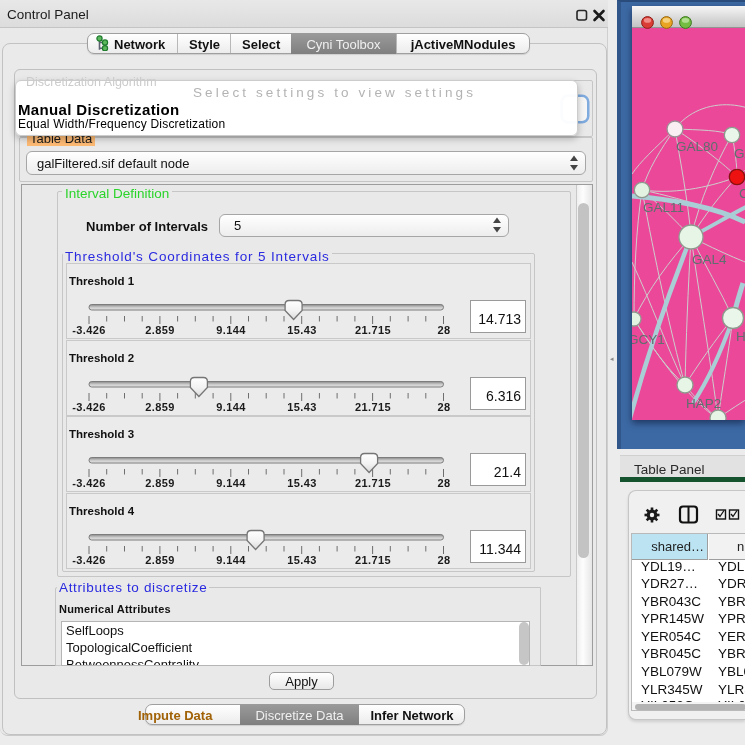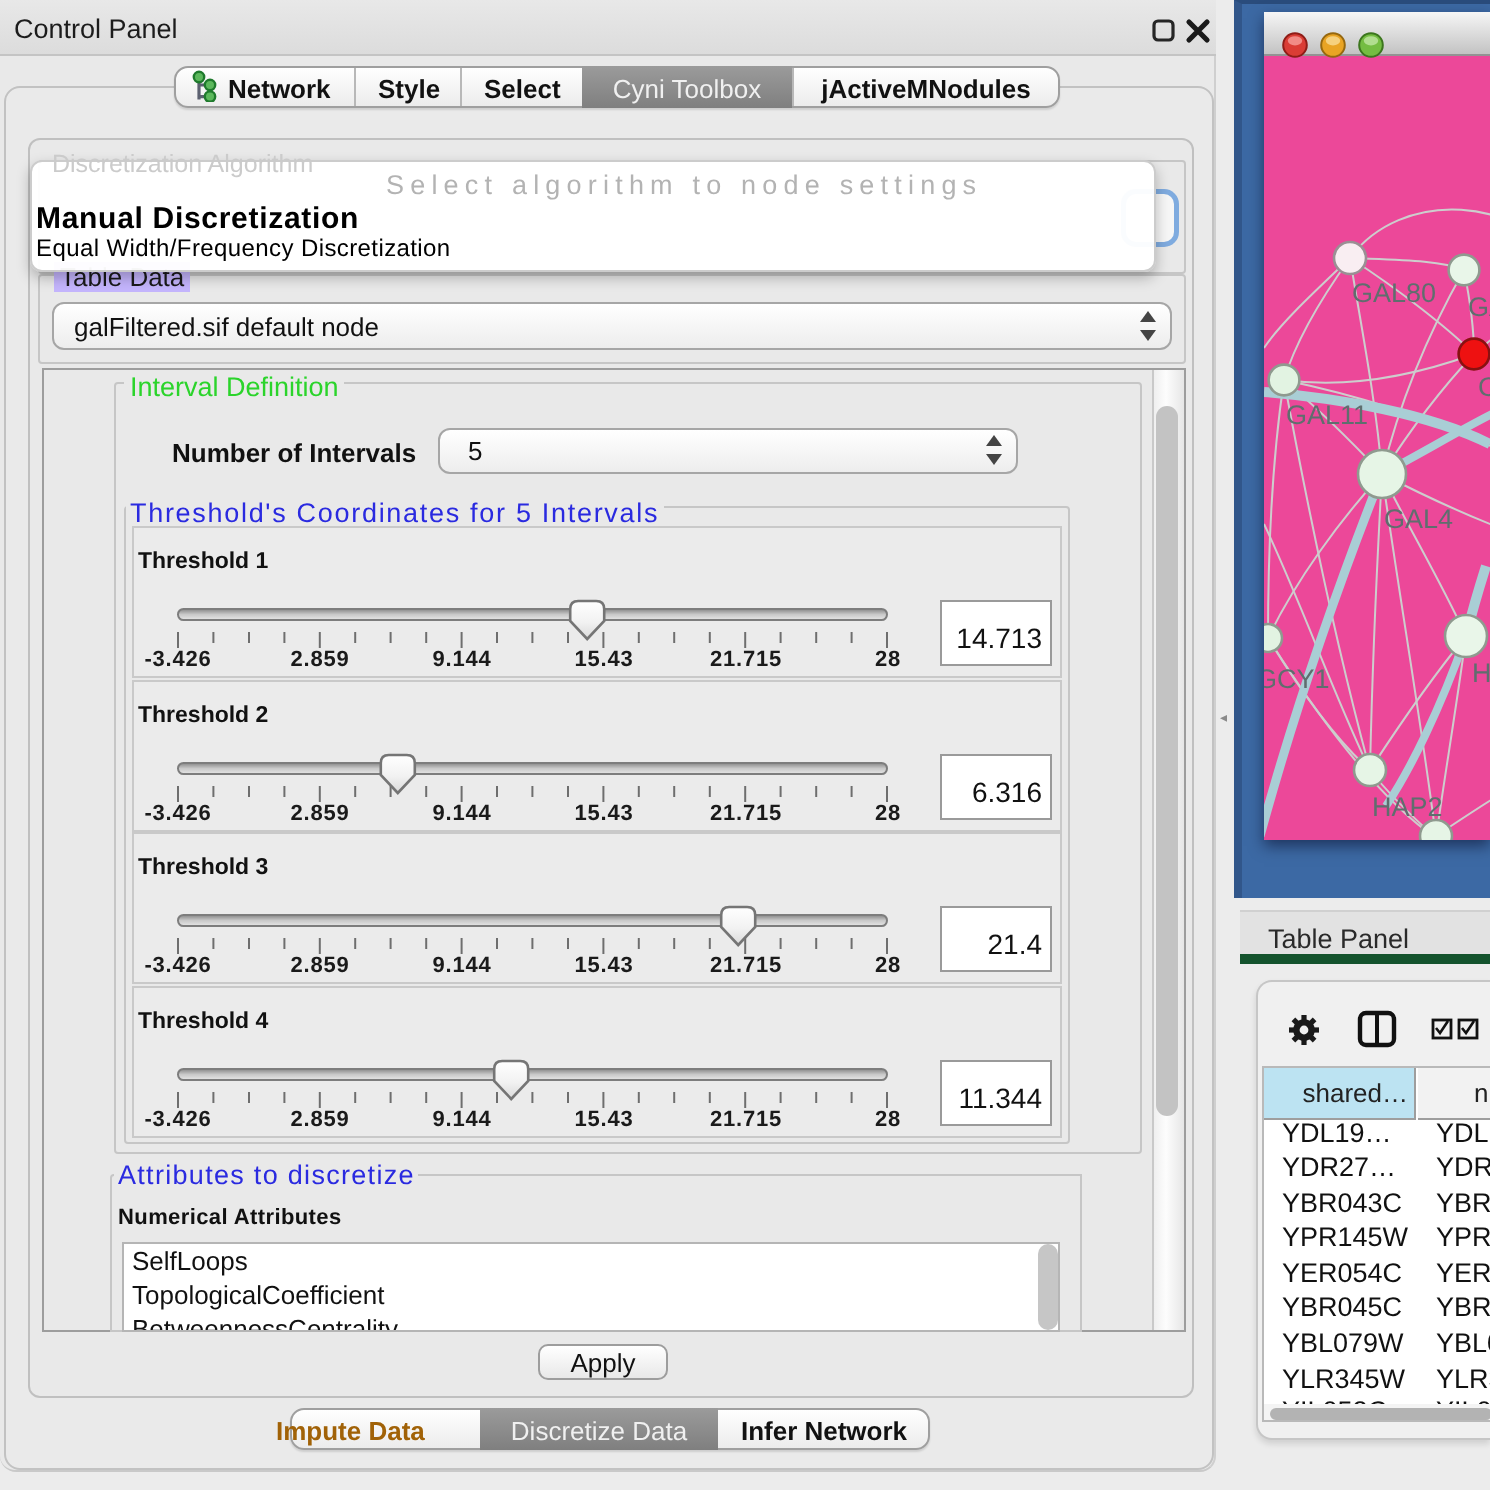--- a/index.html
+++ b/index.html
@@ -45,21 +45,21 @@
   <div class="abs" style="left:291px;top:37px;width:105px;text-align:center;font-size:13px;color:#f0f0f0;">Cyni Toolbox</div>
   <div class="abs bold" style="left:396px;top:37px;width:134px;text-align:center;font-size:13px;color:#111;">jActiveMNodules</div>
 
   <div class="abs" style="left:14px;top:69px;width:583px;height:630px;background:#e9e9e9;border:1px solid #c0c0c0;border-radius:6px;"></div>
 
   <div class="abs" style="left:19px;top:80px;width:574px;height:57px;border:1px solid #c6c6c6;border-radius:2px;"></div>
 
   <div class="abs" style="left:563px;top:97px;width:24px;height:24px;border-radius:5px;box-shadow:0 0 0 2.5px rgba(100,155,220,0.8);background:#f6f6f6;"></div>
 
   <div class="abs" style="left:19px;top:137px;width:574px;height:45px;border:1px solid #c6c6c6;border-radius:2px;"></div>
-  <div class="abs" style="left:27px;top:131px;background:#c4b5fd;padding:0 3px;font-size:13px;color:#1a1a1a;">Table Data</div>
+  <div class="abs" style="left:27px;top:131px;background:#fdba74;padding:0 3px;font-size:13px;color:#1a1a1a;">Table Data</div>
 
   <div class="abs" style="left:26px;top:151px;width:560px;height:24px;background:linear-gradient(#ffffff,#ededed);border:1px solid #a6a6a6;border-radius:6px;"></div>
   <div class="abs" style="left:37px;top:156px;font-size:13px;color:#111;">galFiltered.sif default node</div>
   <svg class="abs" style="left:568px;top:154px;" width="12" height="18" viewBox="0 0 12 18">
     <path d="M6 1.5 L10 7 L2 7 Z" fill="#444"></path>
     <path d="M6 16.5 L10 11 L2 11 Z" fill="#444"></path>
   </svg>
 
   <div class="abs" style="left:21px;top:184px;width:572px;height:482px;border:1px solid #9d9d9d;background:#e9e9e9;"></div>
 
@@ -280,21 +280,21 @@
   <div class="abs" style="left:269px;top:672px;width:65px;height:18px;background:linear-gradient(#ffffff,#e8e8e8);border:1px solid #9d9d9d;border-radius:5px;text-align:center;font-size:13px;color:#111;line-height:17px;">Apply</div>
 
   <div class="abs" style="left:145px;top:704px;width:320px;height:21px;background:linear-gradient(#ffffff,#ececec);border:1px solid #9f9f9f;border-radius:7px;box-shadow:0 1px 1px rgba(0,0,0,0.12);"></div>
   <div class="abs" style="left:240px;top:704px;width:119px;height:21px;background:linear-gradient(#9b9b9b,#7f7f7f);"></div>
   <div class="abs bold" style="left:138px;top:708px;width:95px;text-align:left;font-size:13px;color:#a16207;">Impute Data</div>
   <div class="abs" style="left:240px;top:708px;width:119px;text-align:center;font-size:13px;color:#f0f0f0;">Discretize Data</div>
   <div class="abs bold" style="left:359px;top:708px;width:106px;text-align:center;font-size:13px;color:#111;">Infer Network</div>
 
   <div class="abs" style="left:15px;top:80px;width:563px;height:56px;background:rgba(255,255,255,0.96);border:1px solid #cccccc;border-radius:6px;box-shadow:0 3px 7px rgba(0,0,0,0.25);"></div>
   <div class="abs" style="left:26px;top:75px;font-size:12.5px;color:#cbcbcb;">Discretization Algorithm</div>
-  <div class="abs" style="left:193px;top:85px;font-size:13.5px;letter-spacing:3.1px;color:#b3b3b3;">Select algorithm to node settings</div>
+  <div class="abs" style="left:193px;top:85px;font-size:13.5px;letter-spacing:3.1px;color:#b3b3b3;">Select settings to view settings</div>
   <div class="abs bold" style="left:18px;top:101px;font-size:15px;letter-spacing:0.35px;color:#000;text-align:right;">Manual Discretization</div>
   <div class="abs" style="left:18px;top:117px;font-size:12px;letter-spacing:0.2px;color:#000;">Equal Width/Frequency Discretization</div>
 </div>
 
 <div class="abs" style="left:610px;top:355px;width:5px;height:7px;color:#8a8a8a;font-size:7px;">◂</div>
 
 <div class="abs" style="left:617px;top:0;width:128px;height:449px;background:#3c69a4;border-top:2px solid #2a4c7c;border-left:4px solid #31568a;"></div>
 
 <div class="abs" style="left:632px;top:6px;width:113px;height:414px;background:#ec4899;box-shadow:0 3px 7px rgba(0,0,25,0.5);">
   <div class="abs" style="left:0;top:0;width:113px;height:22px;background:linear-gradient(#f6f6f6,#c3c3c3);border-bottom:1px solid #939393;"></div>

